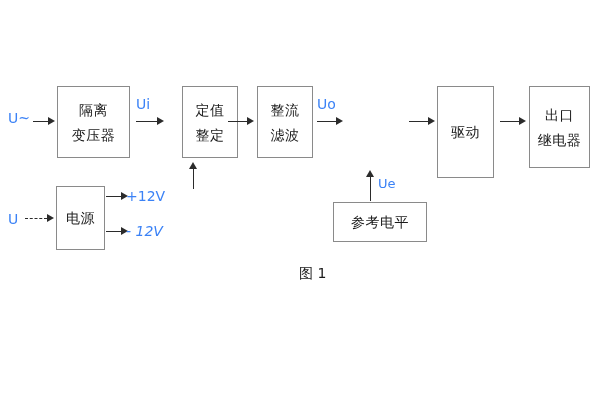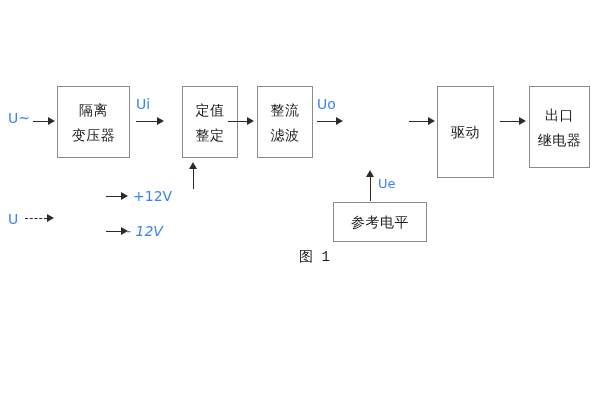--- a/index.html
+++ b/index.html
@@ -171,26 +171,29 @@
     <span class="ln">继电器</span>
   </div>
 
   <div class="label" style="left:8px; top:212px;">U</div>
 
   <div class="harrow dashed" style="left:25px; top:214px; width:29px;">
     <div class="shaft" style="width:22px;"></div>
     <div class="head"></div>
   </div>
 
+  <div class="box" style="left:56px; top:186px; width:49px; height:64px;">
+    <span class="ln">电源</span>
+  </div>
 
   <div class="harrow" style="left:106px; top:192px; width:22px;">
     <div class="shaft" style="width:15px;"></div>
     <div class="head"></div>
   </div>
-  <div class="label" style="left:126px; top:189px;margin-left:7px;">+12V</div>
+  <div class="label" style="left:126px; top:189px;">+12V</div>
 
   <div class="harrow" style="left:106px; top:227px; width:22px;">
     <div class="shaft" style="width:15px;"></div>
     <div class="head"></div>
   </div>
   <div class="label" style="left:126px; top:224px;font-style:italic;">- 12V</div>
 
 
   <div class="varrow" style="left:189px; top:162px; height:27px;">
     <div class="shaft" style="height:23px;"></div>
@@ -200,15 +203,15 @@
   <div class="box" style="left:333px; top:202px; width:94px; height:40px;">
     <span class="ln">参考电平</span>
   </div>
 
   <div class="varrow" style="left:366px; top:170px; height:31px;">
     <div class="shaft" style="height:27px;"></div>
     <div class="head"></div>
   </div>
   <div class="label sm" style="left:378px; top:177px;">Ue</div>
 
-  <div class="caption" style="left:299px; top:248px;font-family:Liberation Mono, monospace;">图 1</div>
+  <div class="caption" style="left:299px; top:265px;">图 1</div>
 
 </div>
 
 </body></html>

